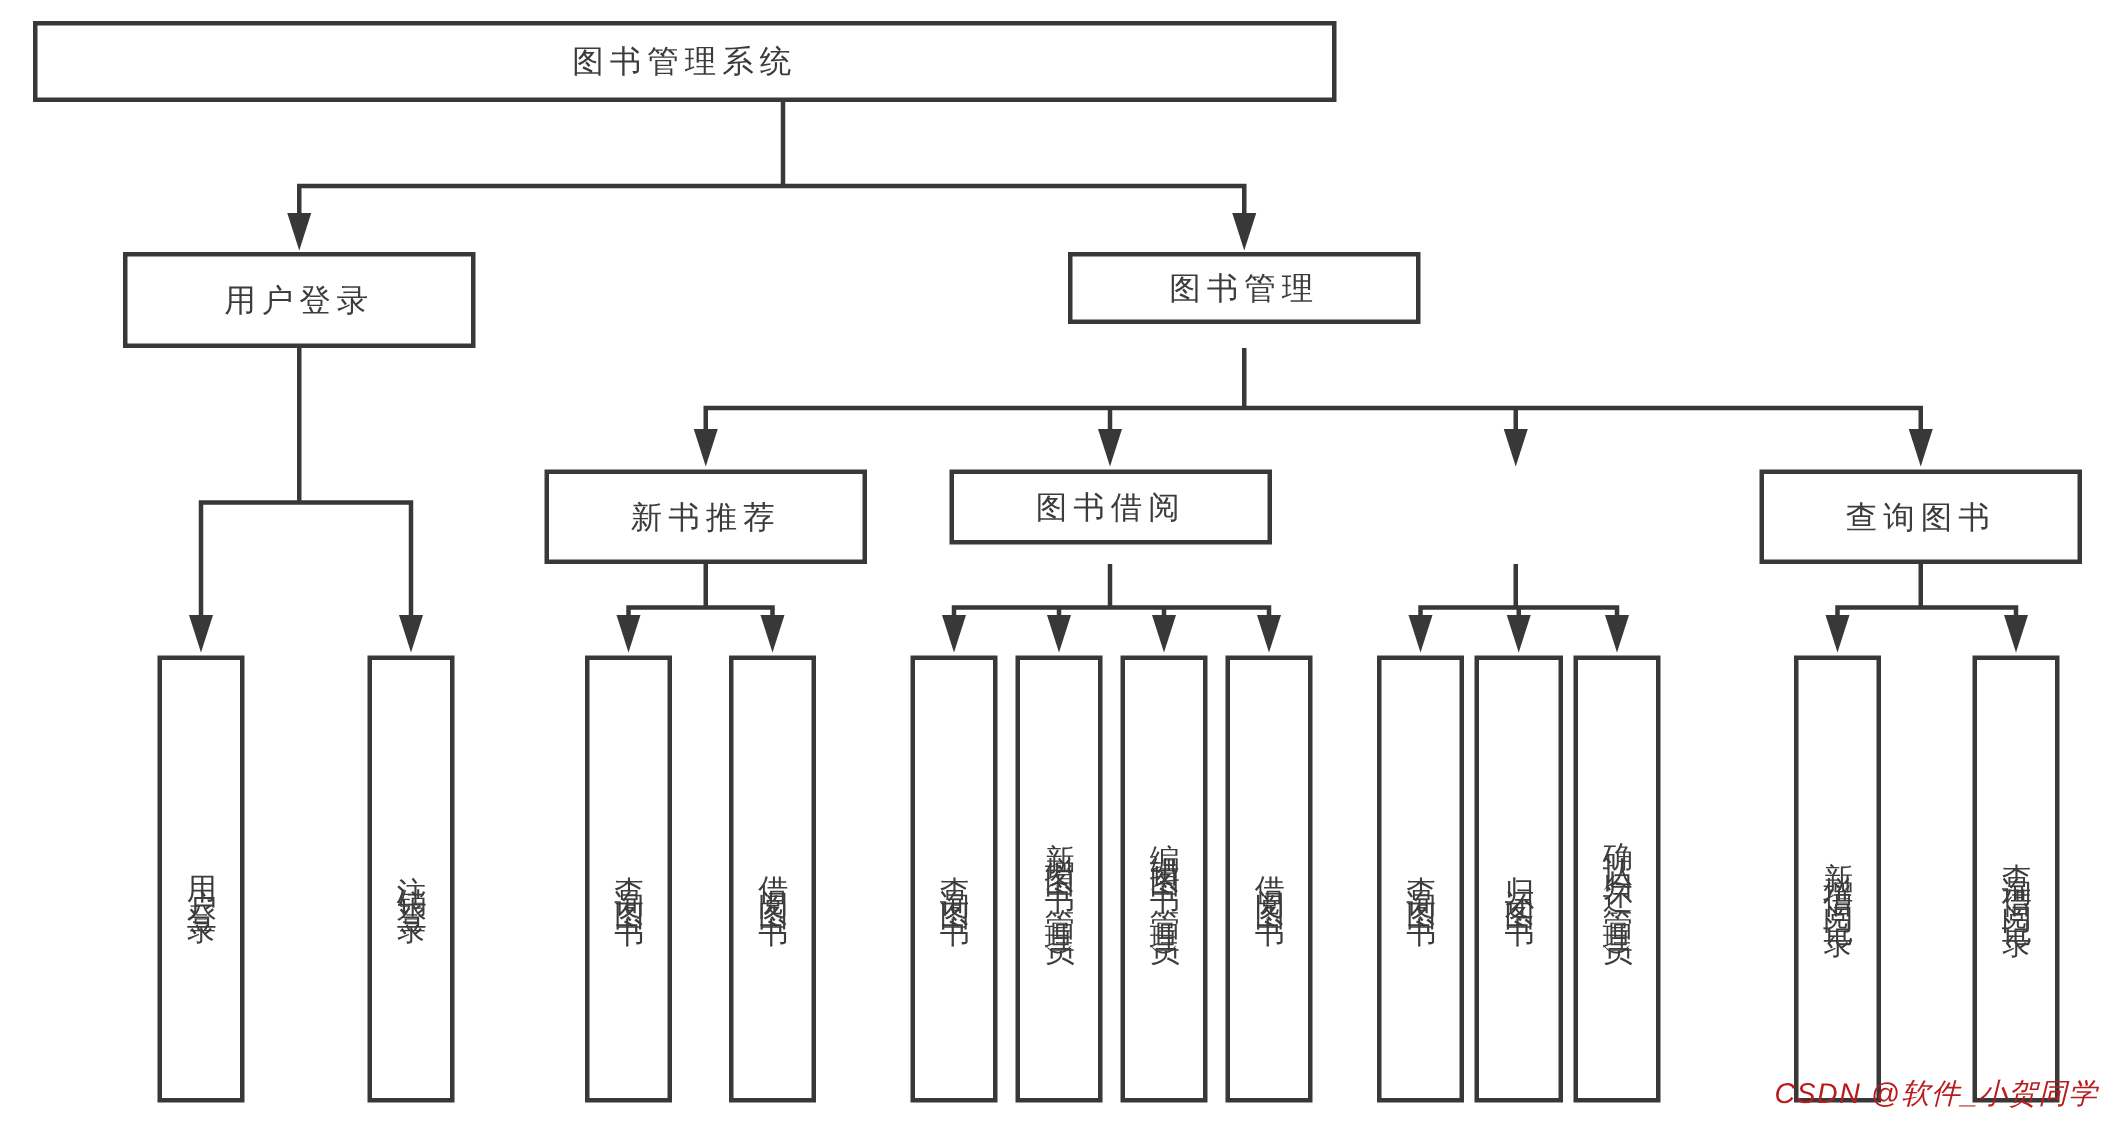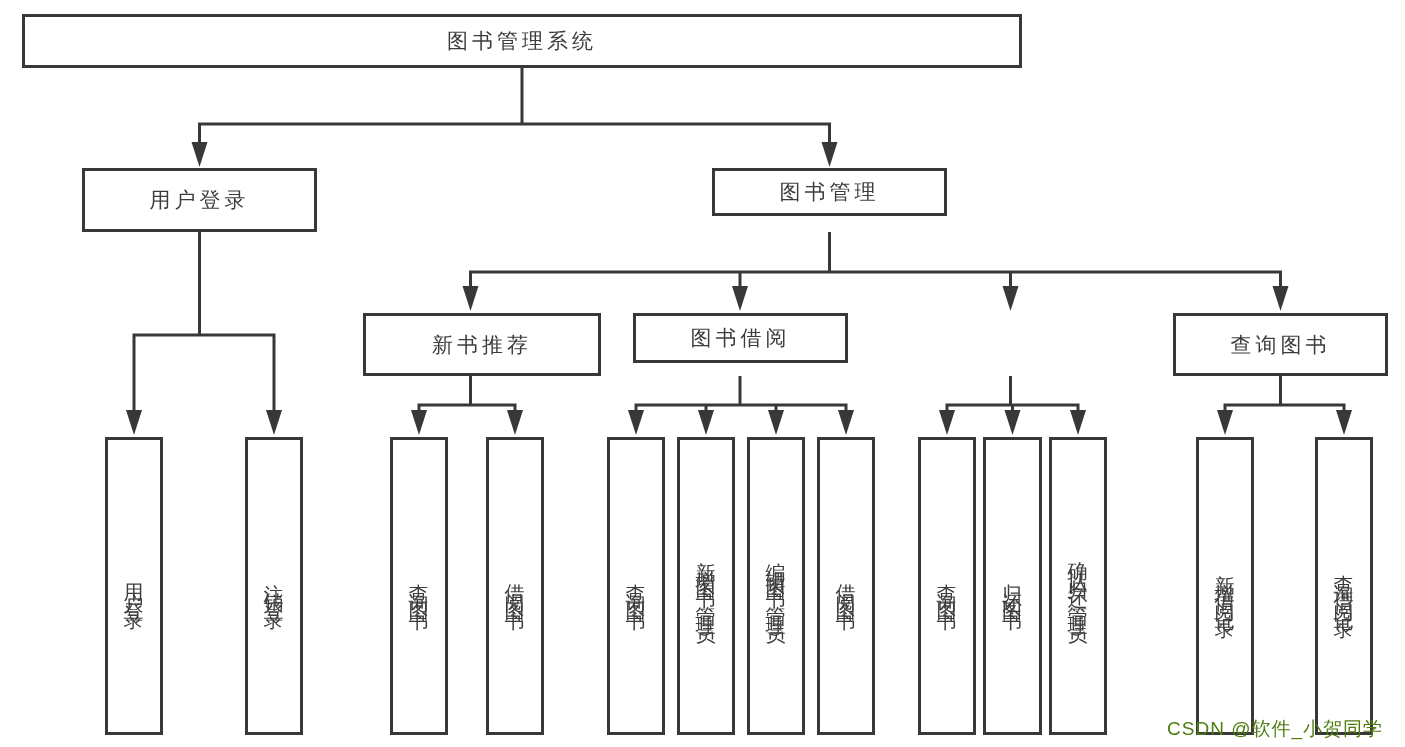--- a/index.html
+++ b/index.html
@@ -26,25 +26,26 @@
   .node.leaf span{
     writing-mode:vertical-rl;
     text-orientation:mixed;
     letter-spacing:9px;
     font-size:20px;
     line-height:1;
     max-height:290px;
   }
   .watermark{
     position:absolute;
-    right:22px;bottom:5px;
-    color:#4d7c0f;
+    right:6px;bottom:5px;
+    color:#b91c1c;
     font-size:19px;
     letter-spacing:1px;
     z-index:2;
+    font-style:italic;
   }
 </style>
 </head>
 <body>
 
 <div class="canvas">
 
   <svg class="connectors" width="1405" height="747" viewBox="0 0 1405 747">
     <g stroke="#383838" stroke-width="3" fill="none">
 
@@ -91,32 +92,32 @@
       <polygon points="768,410 784,410 776,435"></polygon>
       <polygon points="838,410 854,410 846,435"></polygon>
       <polygon points="939,410 955,410 947,435"></polygon>
       <polygon points="1004.5,410 1020.5,410 1012.5,435"></polygon>
       <polygon points="1070,410 1086,410 1078,435"></polygon>
       <polygon points="1217,410 1233,410 1225,435"></polygon>
       <polygon points="1336,410 1352,410 1344,435"></polygon>
     </g>
   </svg>
 
-  <div class="node" style="left:22px;top:14px;width:1000px;height:54px">
+  <div class="node" style="left:22px;top:14px;width:869px;height:54px">
     <span>图书管理系统</span>
   </div>
 
   <div class="node" style="left:82px;top:168px;width:235px;height:64px">
     <span>用户登录</span>
   </div>
   <div class="node" style="left:712px;top:168px;width:235px;height:48px">
     <span>图书管理</span>
   </div>
 
-  <div class="node" style="left:363px;top:313px;width:238px;height:63px">
+  <div class="node" style="left:363px;top:313px;width:215px;height:63px">
     <span>新书推荐</span>
   </div>
   <div class="node" style="left:633px;top:313px;width:215px;height:50px">
     <span>图书借阅</span>
   </div>
   <div class="node" style="left:1173px;top:313px;width:215px;height:63px">
     <span>查询图书</span>
   </div>
 
   <div class="node leaf" style="left:105px;top:437px;width:58px;height:298px">

